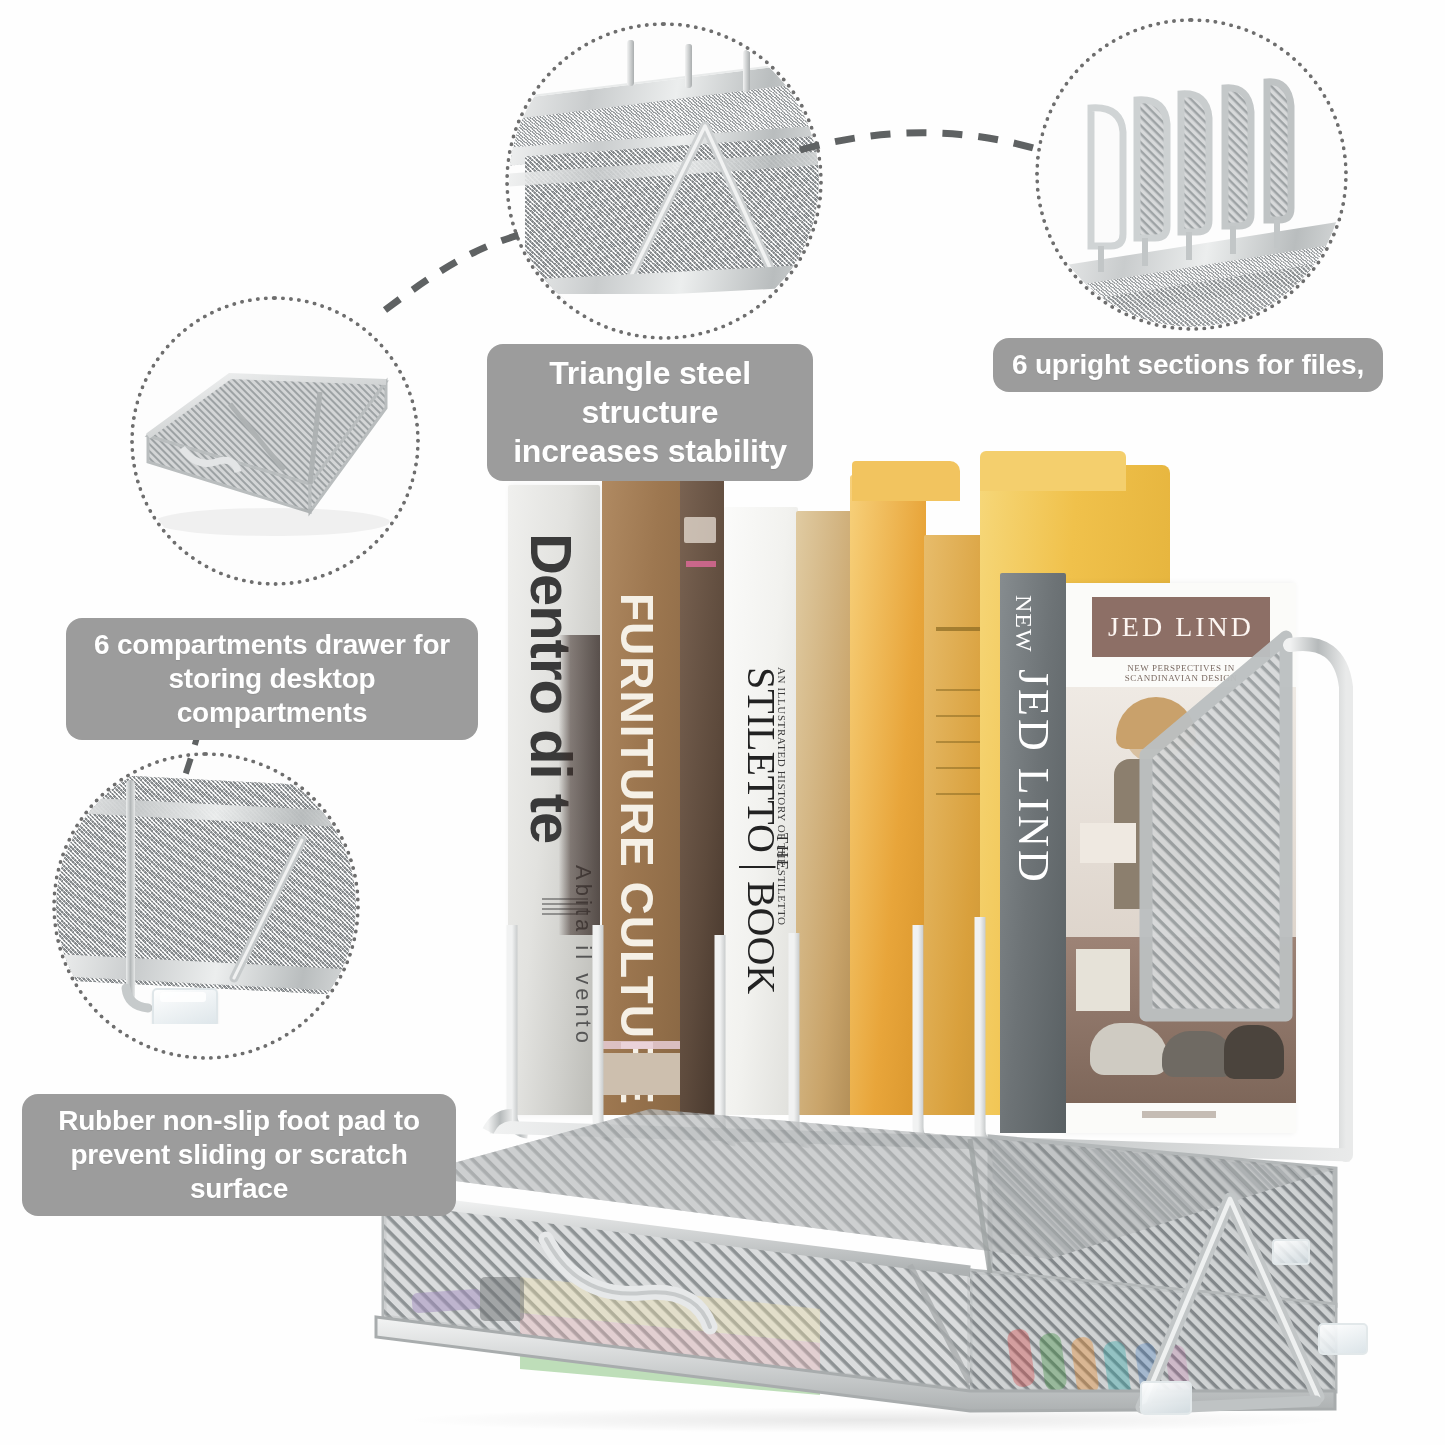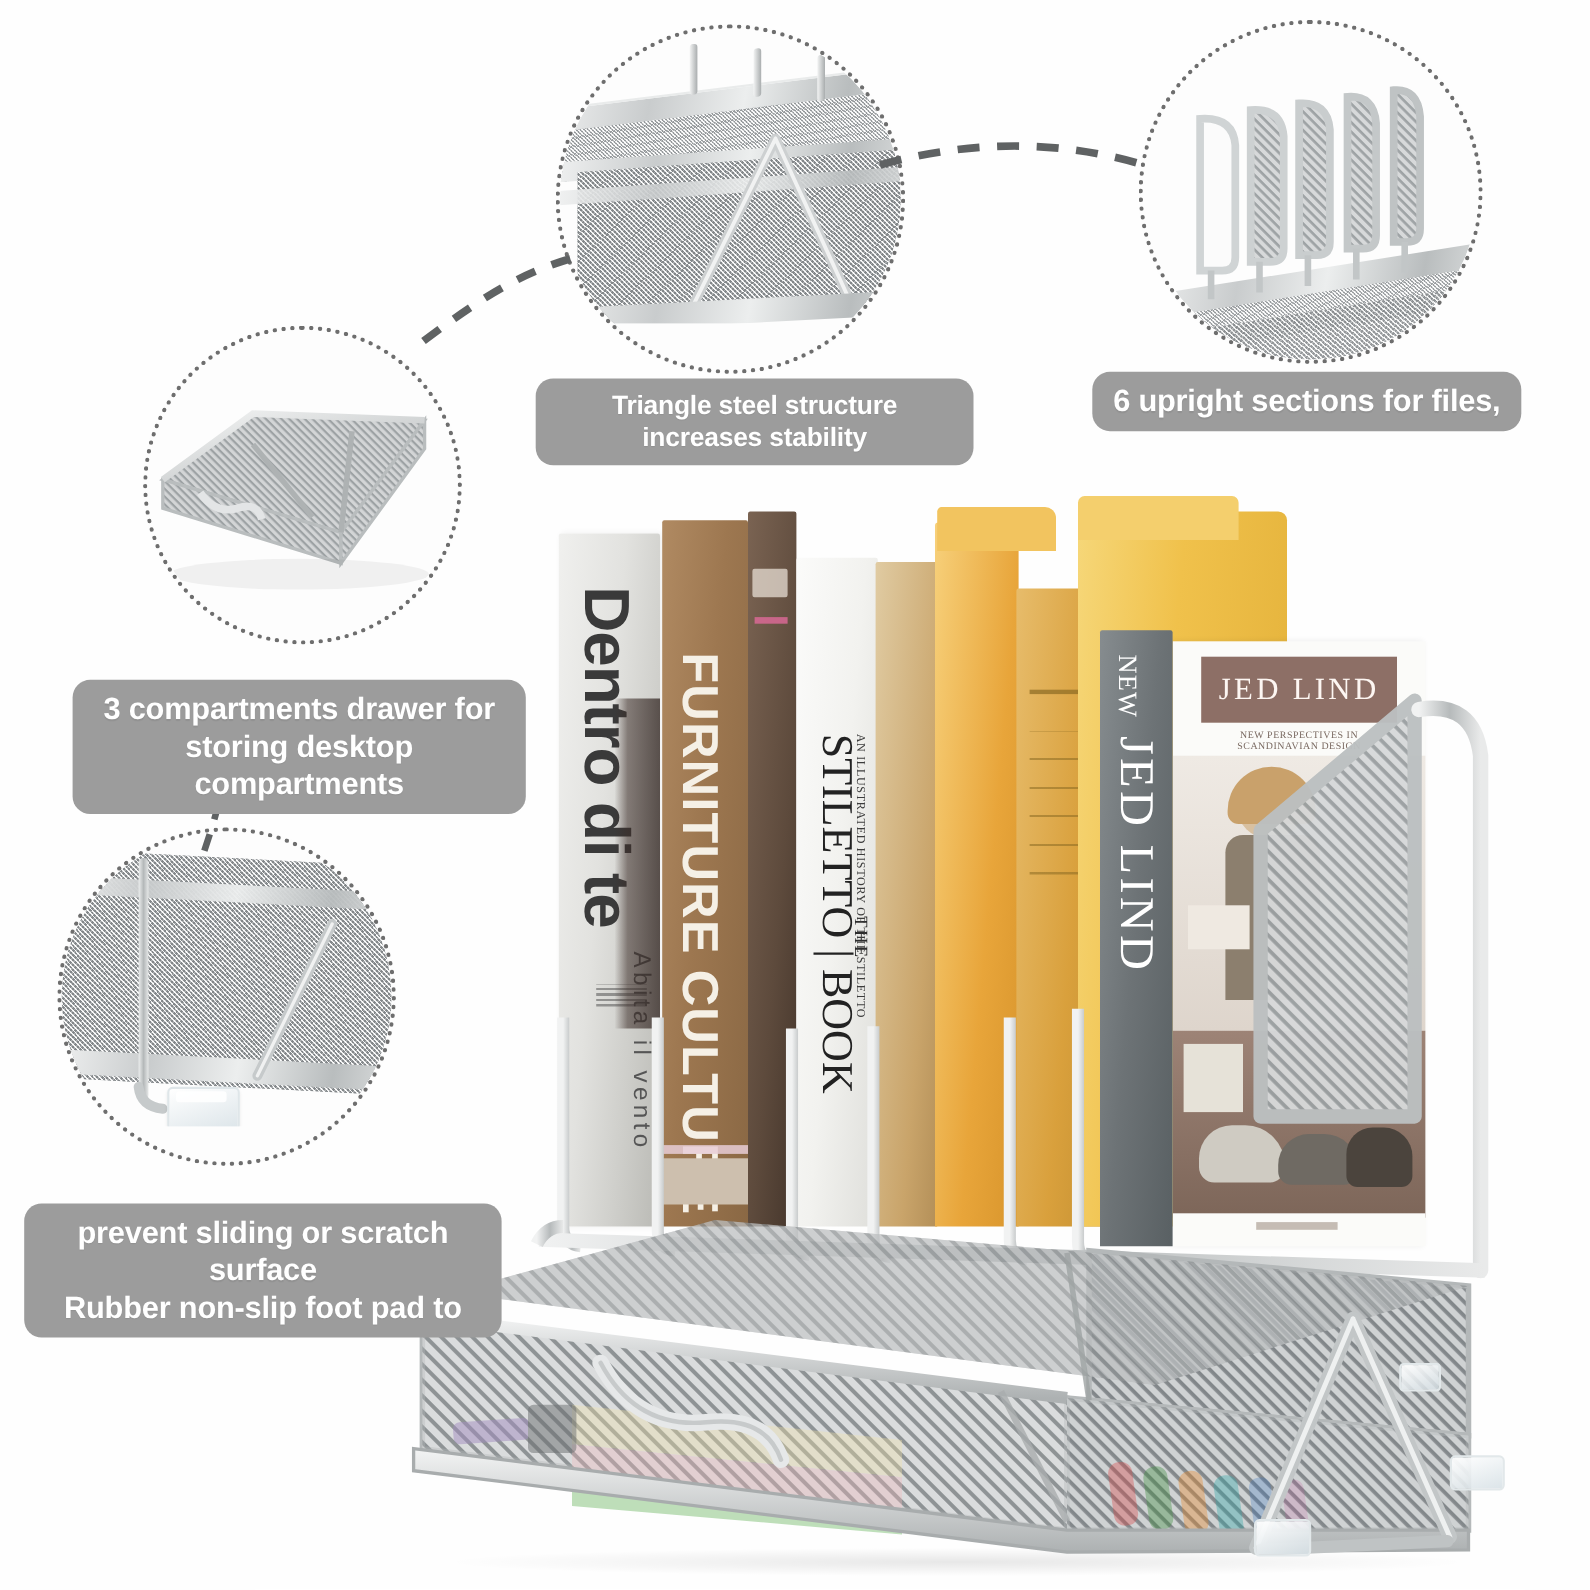--- a/index.html
+++ b/index.html
@@ -381,32 +381,32 @@
                   border:2px solid #e2e8ea;border-radius:5px;"></div>
       <div style="position:absolute;left:922px;top:148px;width:34px;height:22px;
                   background:linear-gradient(160deg,rgba(255,255,255,.95),rgba(214,224,229,.8));
                   border:2px solid #e2e8ea;border-radius:4px;"></div>
     </div>
 
     <div style="position:absolute;left:60px;top:952px;width:940px;height:26px;border-radius:50%;
                 background:radial-gradient(ellipse at center, rgba(0,0,0,.09), rgba(0,0,0,0) 70%);"></div>
   </div>
 
-  <div class="pill" style="left:487px;top:344px;width:398px;font-size:24px;text-align:center;">
+  <div class="pill" style="left:487px;top:344px;width:326px;font-size:32px;text-align:center;">
     <div>Triangle steel structure</div>
     <div>increases stability</div>
   </div>
 
   <div class="pill" style="left:993px;top:338px;width:390px;font-size:28px;">
     <div>6 upright sections for files,</div>
   </div>
 
   <div class="pill" style="left:66px;top:618px;width:412px;font-size:28px;">
-    <div>3 compartments drawer for</div>
+    <div>6 compartments drawer for</div>
     <div>storing desktop compartments</div>
   </div>
 
   <div class="pill" style="left:22px;top:1094px;width:434px;font-size:28px;">
+    <div>Rubber non-slip foot pad to</div>
     <div>prevent sliding or scratch surface</div>
-    <div>Rubber non-slip foot pad to</div>
   </div>
 
 </div>
 
 </body></html>

